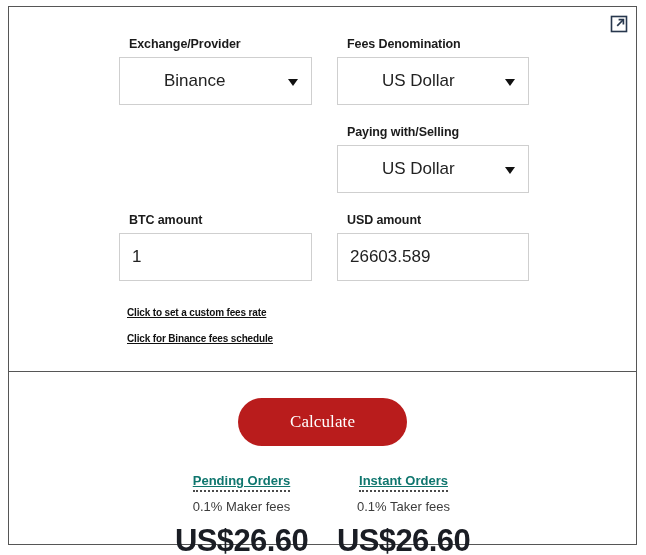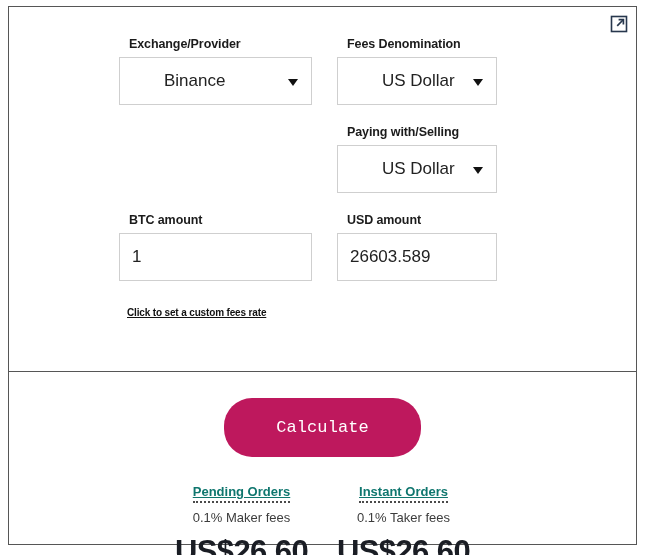--- a/index.html
+++ b/index.html
@@ -59,21 +59,21 @@
   }
   .row-1 { top: 30px; }
   .row-2 { top: 118px; }
   .row-3 { top: 206px; }
 
   .field {
     position: absolute;
     top: 0;
   }
   .col-left  { left: 110px; width: 193px; }
-  .col-right { left: 328px; width: 160px; }
+  .col-right { left: 328px; width: 192px; }
 
   .field-label {
     font-size: 12.5px;
     font-weight: bold;
     color: #1b1b1b;
     letter-spacing: -0.1px;
     margin: 0 0 6px 10px;
     white-space: nowrap;
   }
 
@@ -149,28 +149,28 @@
     top: 365px;
     bottom: 0;
   }
 
   .calc-wrap {
     text-align: center;
     margin-top: 26px;
   }
   .calc-button {
     display: inline-block;
-    background: #be185d;
+    background: #b91c1c;
     color: #ffffff;
     font-size: 17px;
-    padding: 20px 52px;
+    padding: 14px 52px;
     border: none;
     border-radius: 28px;
     cursor: pointer;
-    font-family: Liberation Mono, monospace;
+    font-family: Liberation Serif, serif;
     letter-spacing: 0.1px;
   }
 
   .results {
     display: flex;
     justify-content: center;
     align-items: flex-start;
     margin-top: 25px;
   }
   .result-col {
@@ -257,20 +257,21 @@
       <div class="field col-right">
         <div class="field-label">USD amount</div>
         <div class="control text-control">
           <span class="text-value">26603.589</span>
         </div>
       </div>
     </div>
 
     <div class="links">
       <a class="fee-link">Click to set a custom fees rate</a>
+      <a class="fee-link">Click for Binance fees schedule</a>
     </div>
 
   </div>
 
   <div class="divider"></div>
 
   <div class="result-area">
 
     <div class="calc-wrap">
       <button class="calc-button">Calculate</button>

